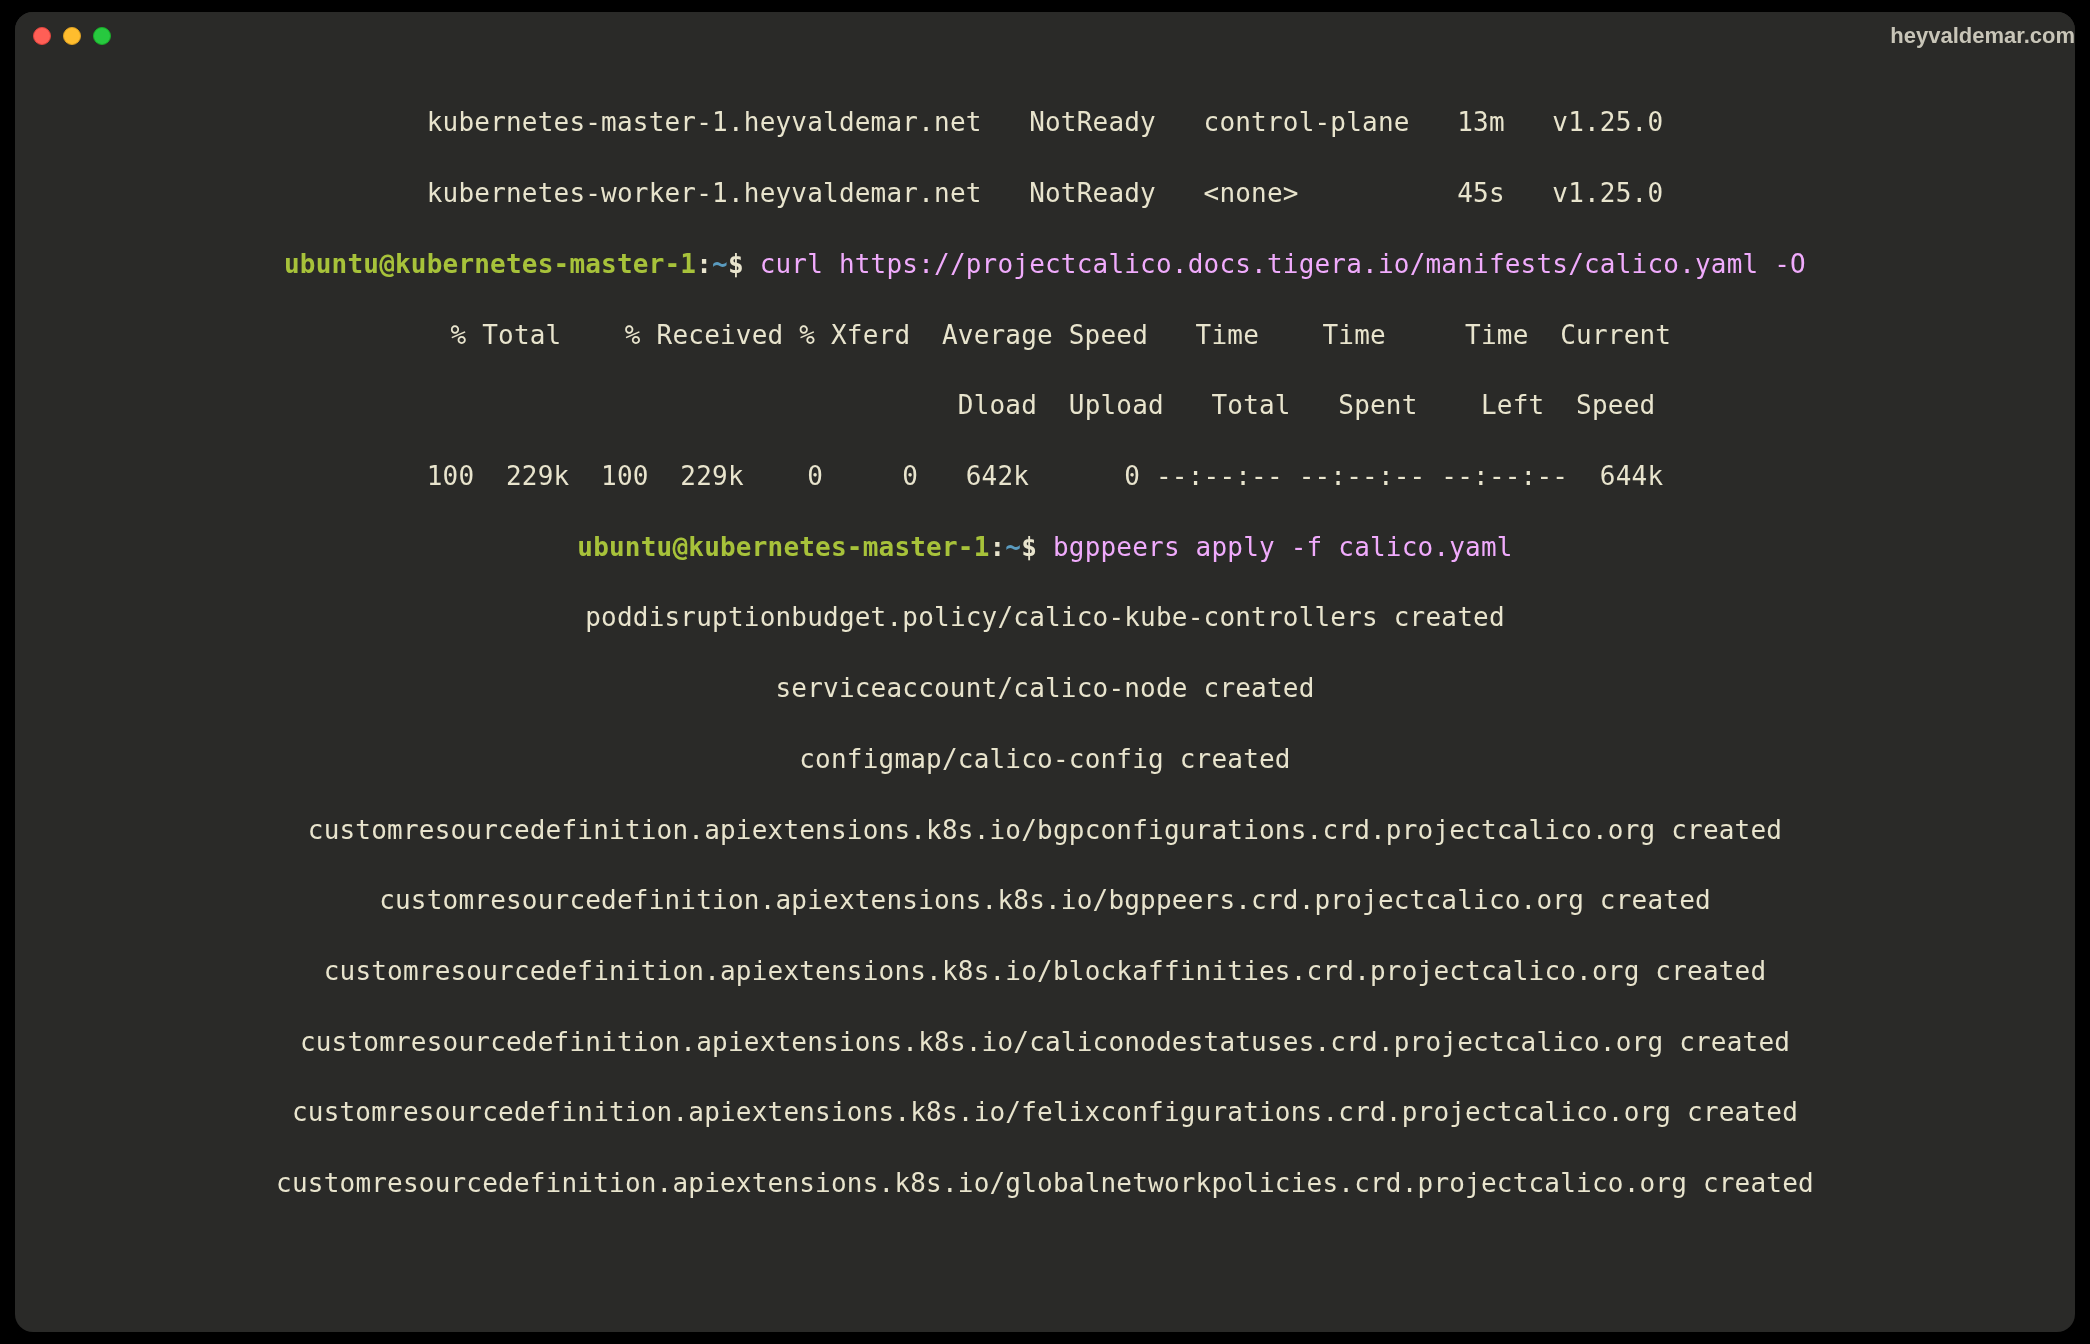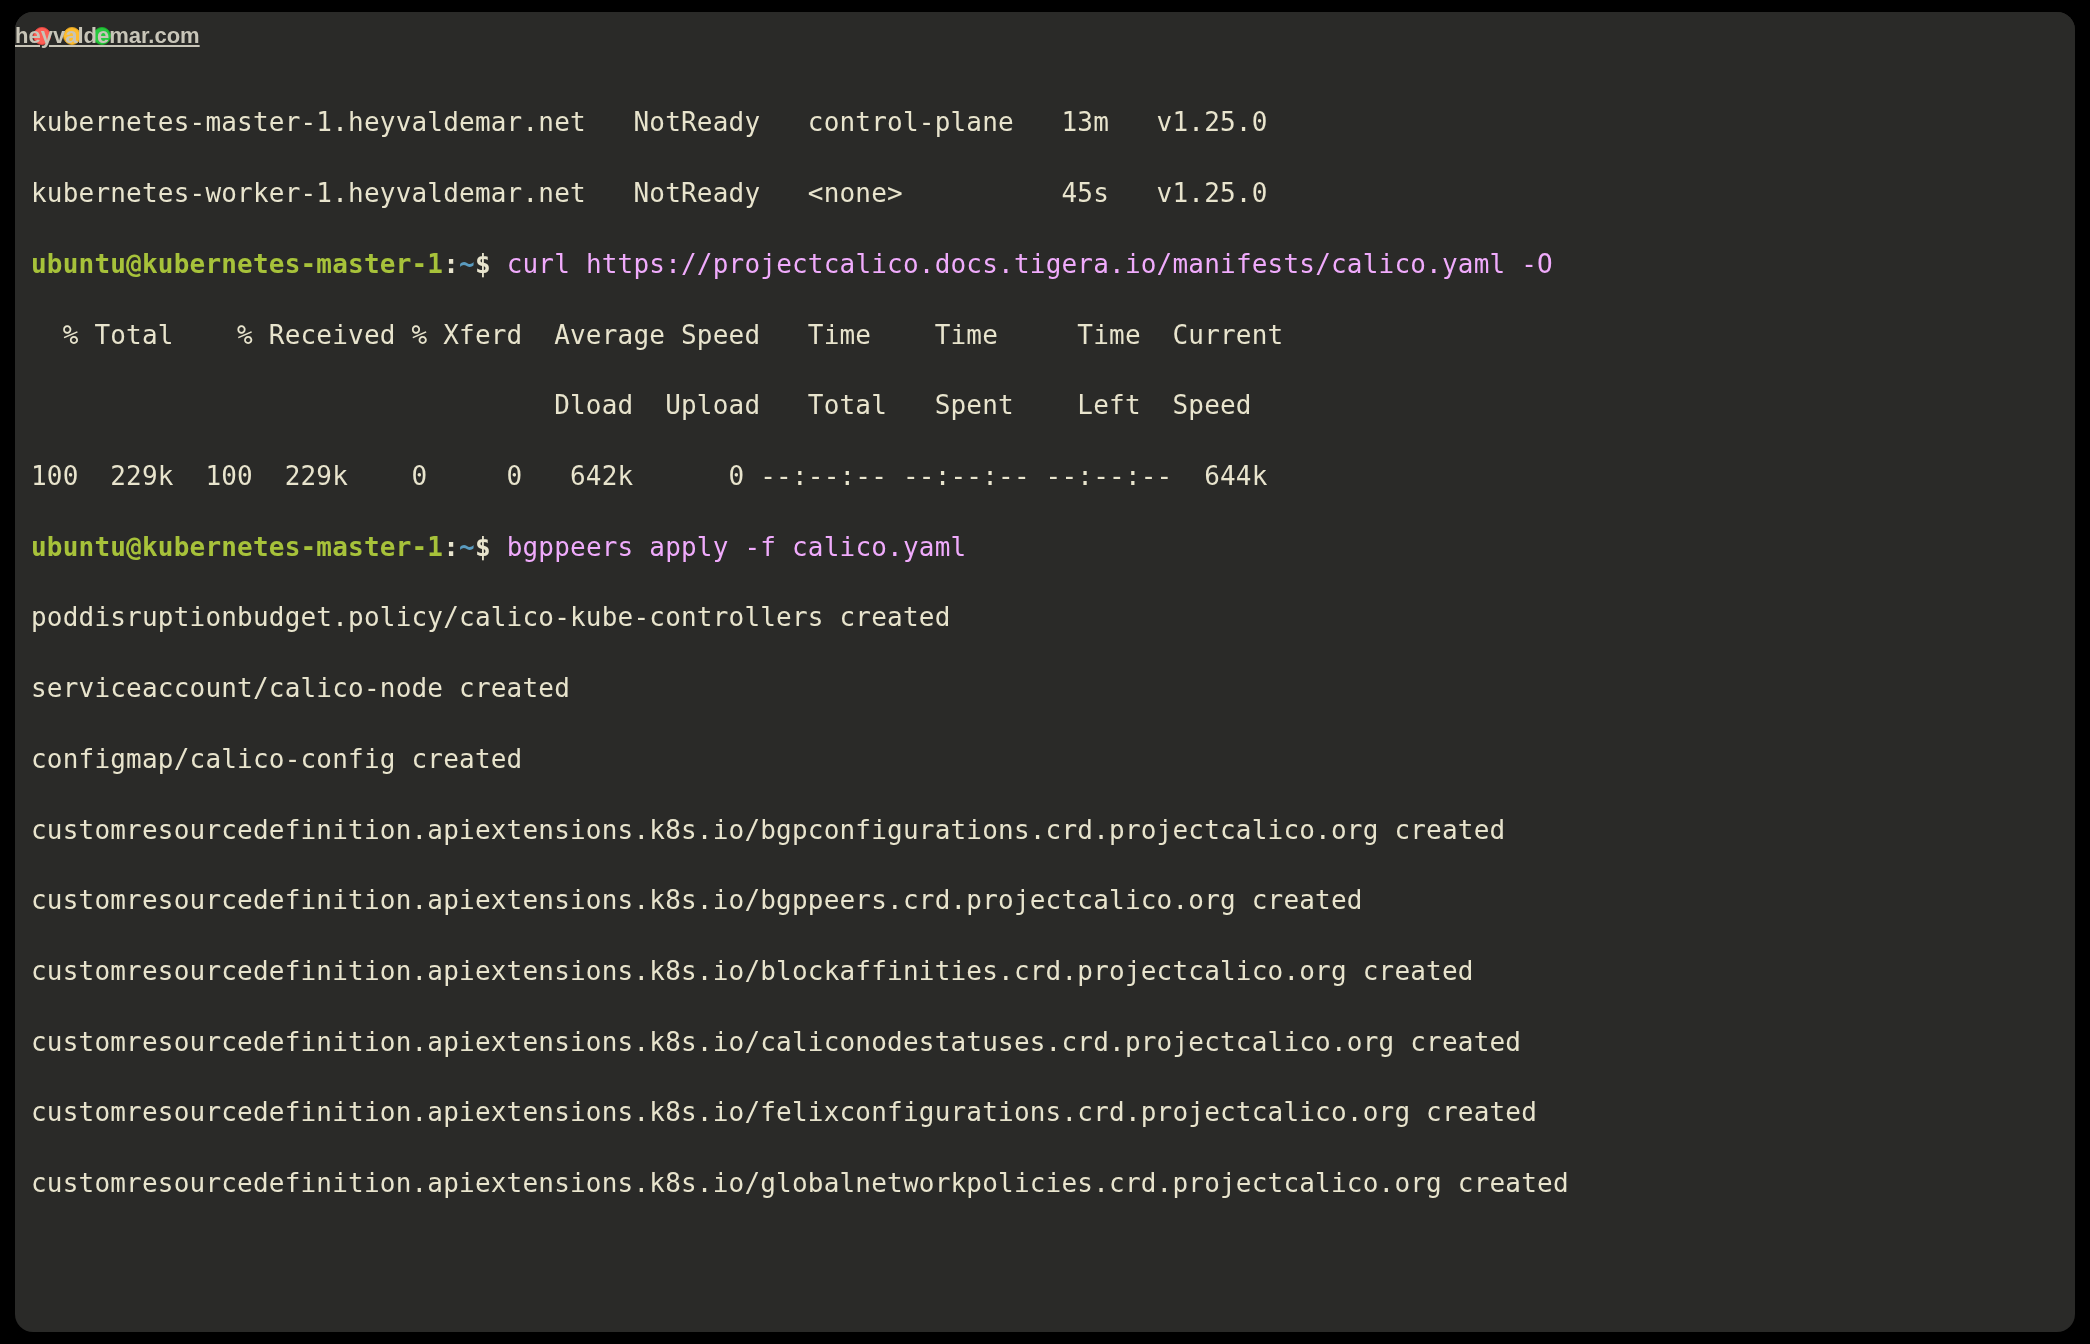--- a/index.html
+++ b/index.html
@@ -38,40 +38,39 @@
   .dot {
     width: 18px; height: 18px;
     border-radius: 50%;
   }
   .dot.red { background: #ff5f56; border: 1px solid #e0443e; }
   .dot.yellow { background: #ffbd2e; border: 1px solid #dea123; }
   .dot.green { background: #27c93f; border: 1px solid #1aab29; }
   .title {
     position: absolute;
     left: 0; right: 0;
-    text-align: left;
+    text-align: right;
     color: #c8c5b8;
     font-size: 22px;
     font-weight: 600;
     font-family: -apple-system, "Helvetica Neue", sans-serif;
     pointer-events: none;
-    text-decoration: underline;
   }
   .term {
     flex: 1;
     padding: 10px 16px 16px 16px;
     font-size: 26px;
     line-height: 1.36;
     color: #e8e4cd;
     white-space: pre;
     overflow: hidden;
     letter-spacing: 0.2px;
     font-weight: 500;
   }
-  .line { display: block; }
+  .line { display: block; text-align: center; }
   .prompt-user { color: #a7c23a; font-weight: 700; }
   .prompt-colon { color: #e8e4cd; font-weight: 700; }
   .prompt-tilde { color: #5a9bbf; font-weight: 700; }
   .prompt-dollar { color: #e8e4cd; font-weight: 700; }
   .cmd { color: #f0abfc; }
 </style>
 </head>
 <body>
 
 <div class="window">

